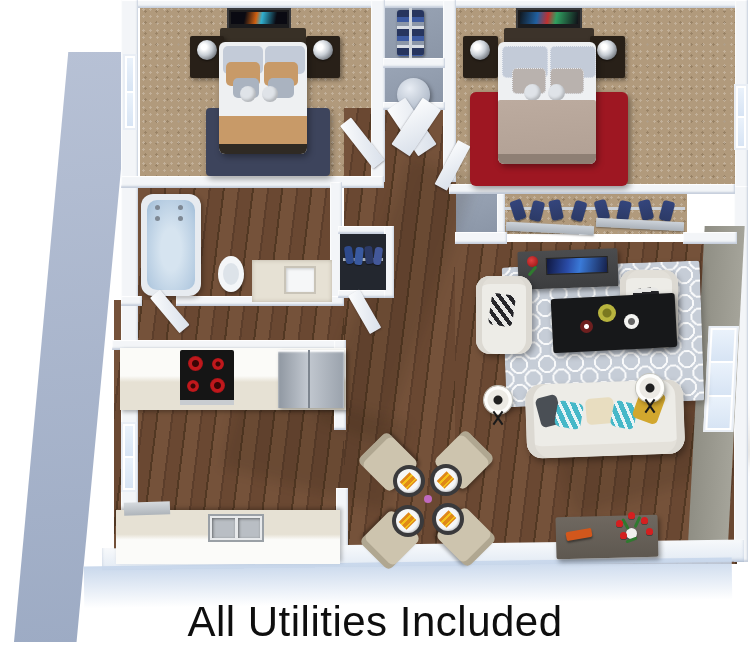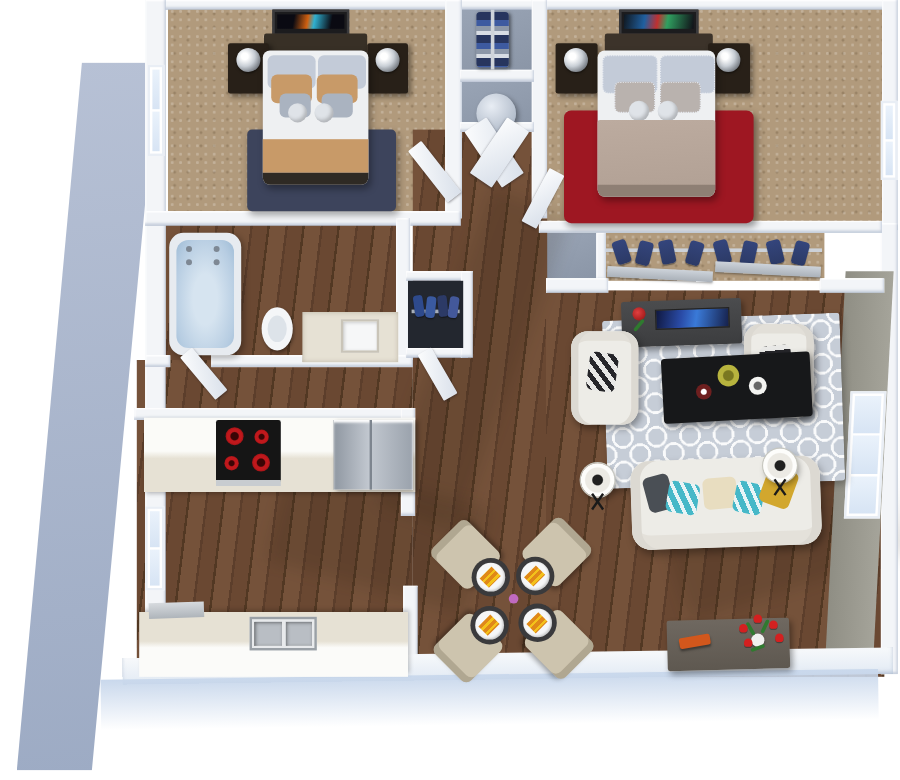--- a/index.html
+++ b/index.html
@@ -293,14 +293,15 @@
     <div class="leaf" style="left:636px;top:516px;transform:rotate(25deg);"></div>
     <div class="leaf" style="left:630px;top:534px;transform:rotate(70deg);"></div>
     <div class="tulip" style="left:616px;top:520px;"></div>
     <div class="tulip" style="left:628px;top:512px;"></div>
     <div class="tulip" style="left:641px;top:517px;"></div>
     <div class="tulip" style="left:646px;top:528px;"></div>
     <div class="tulip" style="left:620px;top:532px;"></div>
   </div>
 
   
+  <div class="caption">All Utilities Included</div>
 
 </div>
 
 </body></html>

